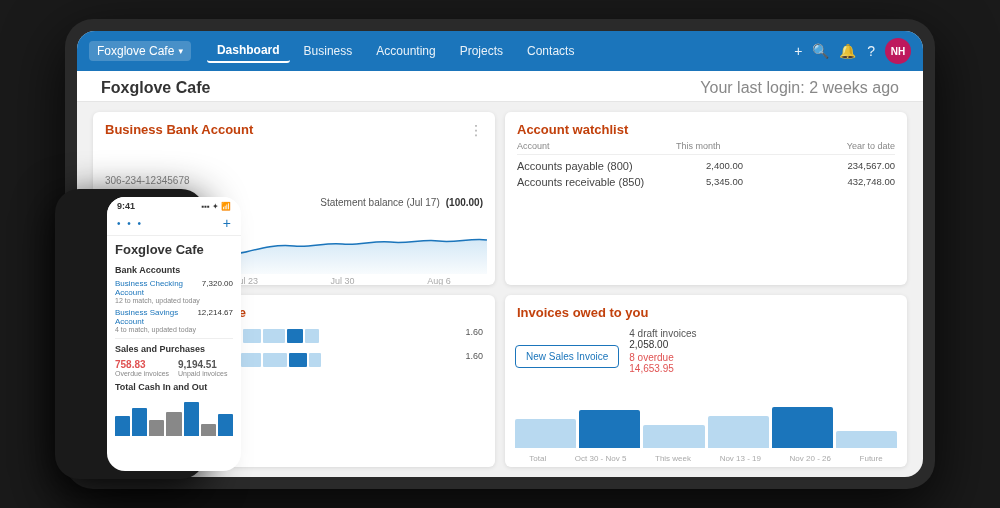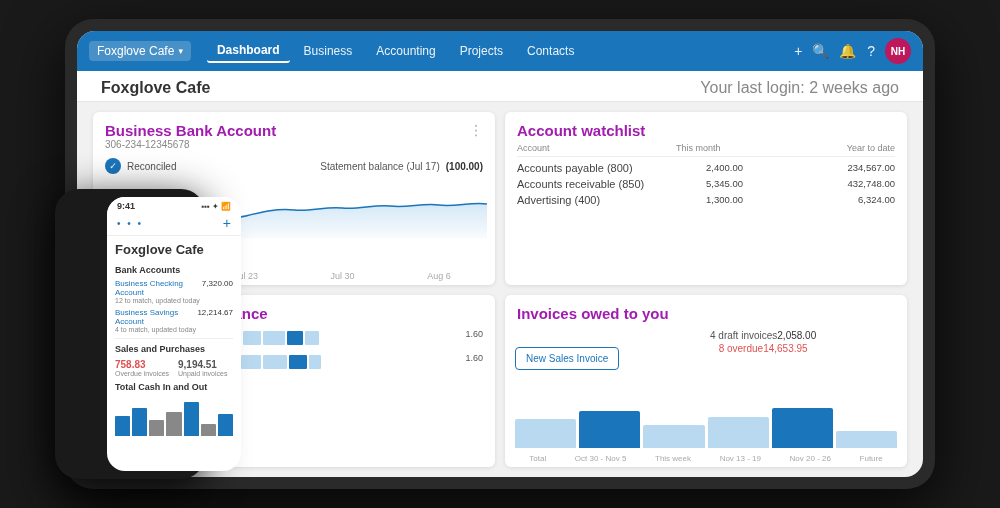--- a/index.html
+++ b/index.html
@@ -146,27 +146,28 @@
       flex-direction: column;
     }
 
     .card-header {
       padding: 10px 12px 4px;
       display: flex;
       justify-content: space-between;
       align-items: flex-start;
     }
     .card-title {
-      font-size: 15px;
+      font-size: 13px;
       font-weight: 700;
-      color: #a21caf;
+      color: #c2410c;
     }
     .card-subtitle {
       font-size: 10px;
       color: #888;
+      margin-top: 38px;
     }
     .card-menu {
       color: #aaa;
       font-size: 14px;
       cursor: pointer;
     }
 
     
     .bank-card {
       grid-column: 1;
@@ -296,20 +297,21 @@
     .invoices-right {
       display: flex;
       flex-direction: column;
       gap: 2px;
       font-size: 10px;
       flex: 1;
     }
     .invoice-row {
       display: flex;
       justify-content: center;
+      flex-direction: column;
     }
     .invoice-label { color: #555; }
     .invoice-amount { color: #333; font-weight: 500; }
     .invoice-amount.overdue { color: #e05252; }
     .invoice-label.overdue { color: #e05252; }
 
     .invoice-bars {
       flex: 1;
       display: flex;
       align-items: flex-end;
@@ -577,25 +579,20 @@
           <div class="watchlist-row">
             <span class="watchlist-account">Accounts payable (800)</span>
             <span class="watchlist-month">2,400.00</span>
             <span class="watchlist-ytd">234,567.00</span>
           </div>
           <div class="watchlist-row">
             <span class="watchlist-account">Accounts receivable (850)</span>
             <span class="watchlist-month">5,345.00</span>
             <span class="watchlist-ytd">432,748.00</span>
           </div>
-          <div class="watchlist-row">
-            <span class="watchlist-account">Advertising (400)</span>
-            <span class="watchlist-month">1,300.00</span>
-            <span class="watchlist-ytd">6,324.00</span>
-          </div>
         </div>
       </div>
 
       <div class="card performance-card">
         <div class="card-header">
           <div class="card-title">Business Performance</div>
         </div>
         <div class="bar-chart-row">
           <span class="bar-label">Accounts Payable Days</span>
           <div class="bar-container">

